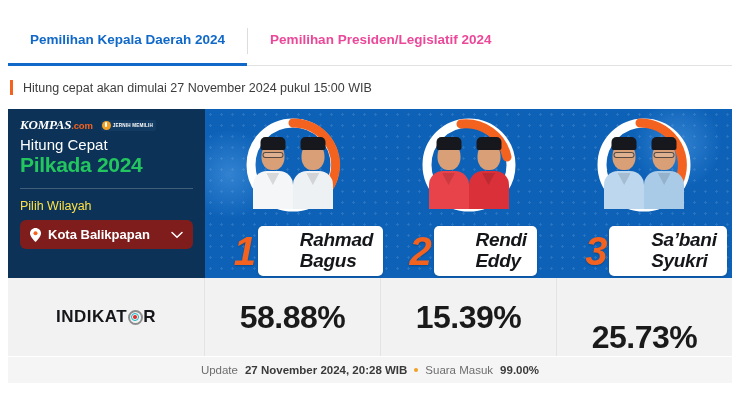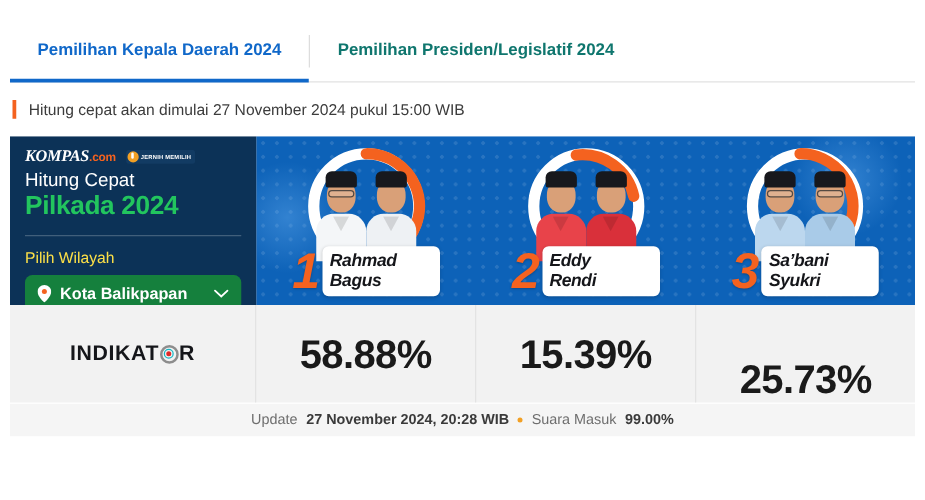--- a/index.html
+++ b/index.html
@@ -17,21 +17,21 @@
     height: 50px;
     padding-left: 8px;
     margin-top: 16px;
   }
   .tab {
     display: flex;
     align-items: center;
     padding: 0 22px;
     font-size: 13.5px;
     font-weight: bold;
-    color: #0f766e;
+    color: #ec4899;
     border-bottom: 3px solid transparent;
     cursor: pointer;
     white-space: nowrap;
     position: relative;
   }
   .tab.active {
     color: #1068c9;
     border-bottom-color: #1068c9;
   }
   .tab-divider {
@@ -60,21 +60,21 @@
   }
   .notice-text {
     font-size: 12.5px;
     color: #3c3c3c;
   }
 
   
   .banner {
     position: relative;
     margin: 0 8px;
-    height: 135px;
+    height: 169px;
     display: flex;
     overflow: hidden;
   }
   .banner-left {
     width: 197px;
     flex: 0 0 197px;
     background: #0c3257;
     padding: 9px 12px 0 12px;
     position: relative;
     z-index: 3;
@@ -150,21 +150,21 @@
   }
   .pilih-label {
     font-size: 12.5px;
     color: #fde047;
     margin-bottom: 7px;
   }
   .region-btn {
     display: flex;
     align-items: center;
     gap: 7px;
-    background: #15803d;
+    background: #7f1d1d;
     border-radius: 6px;
     height: 29px;
     padding: 0 10px;
     cursor: pointer;
     border: none;
     width: 100%;
   }
   .pin-icon { flex: 0 0 auto; display: flex; }
   .region-name {
     font-size: 13px;
@@ -288,27 +288,28 @@
     text-align: left;
   }
   .plate {
     background: #ffffff;
     border-radius: 5px;
     padding: 4px 10px 5px 6px;
     flex: 1;
     box-shadow: 0 1px 3px rgba(0,0,0,0.18);
   }
   .plate .ln {
-    font-size: 14px;
+    font-size: 19px;
     font-weight: bold;
     font-style: italic;
     color: #15161a;
     line-height: 1.08;
     letter-spacing: -0.3px;
     white-space: nowrap;
+    margin-left: 36px;
   }
 
   
   .results {
     margin: 0 8px;
     display: flex;
     background: #f2f2f2;
     height: 78px;
   }
   .rescell {
@@ -493,22 +494,22 @@
                   <div class="collar"></div>
                 </div>
               <div class="head"></div>
               <div class="peci"></div>
             </div>
           </div>
         </div>
         <div class="nameplate">
           <div class="num">2</div>
           <div class="plate">
+            <div class="ln">Rendi</div>
             <div class="ln">Eddy</div>
-            <div class="ln">Rendi</div>
           </div>
         </div>
       </div>
 
       <div class="cand">
         <div class="ring-wrap">
           <svg class="ring-svg" viewBox="0 0 96 96">
             <circle cx="48" cy="48" r="42" fill="none" stroke="#ffffff" stroke-width="9"></circle>
             <path d="M44 6 A42 42 0 0 1 84 62" fill="none" stroke="#f4621f" stroke-width="9" stroke-linecap="round"></path>
           </svg>

